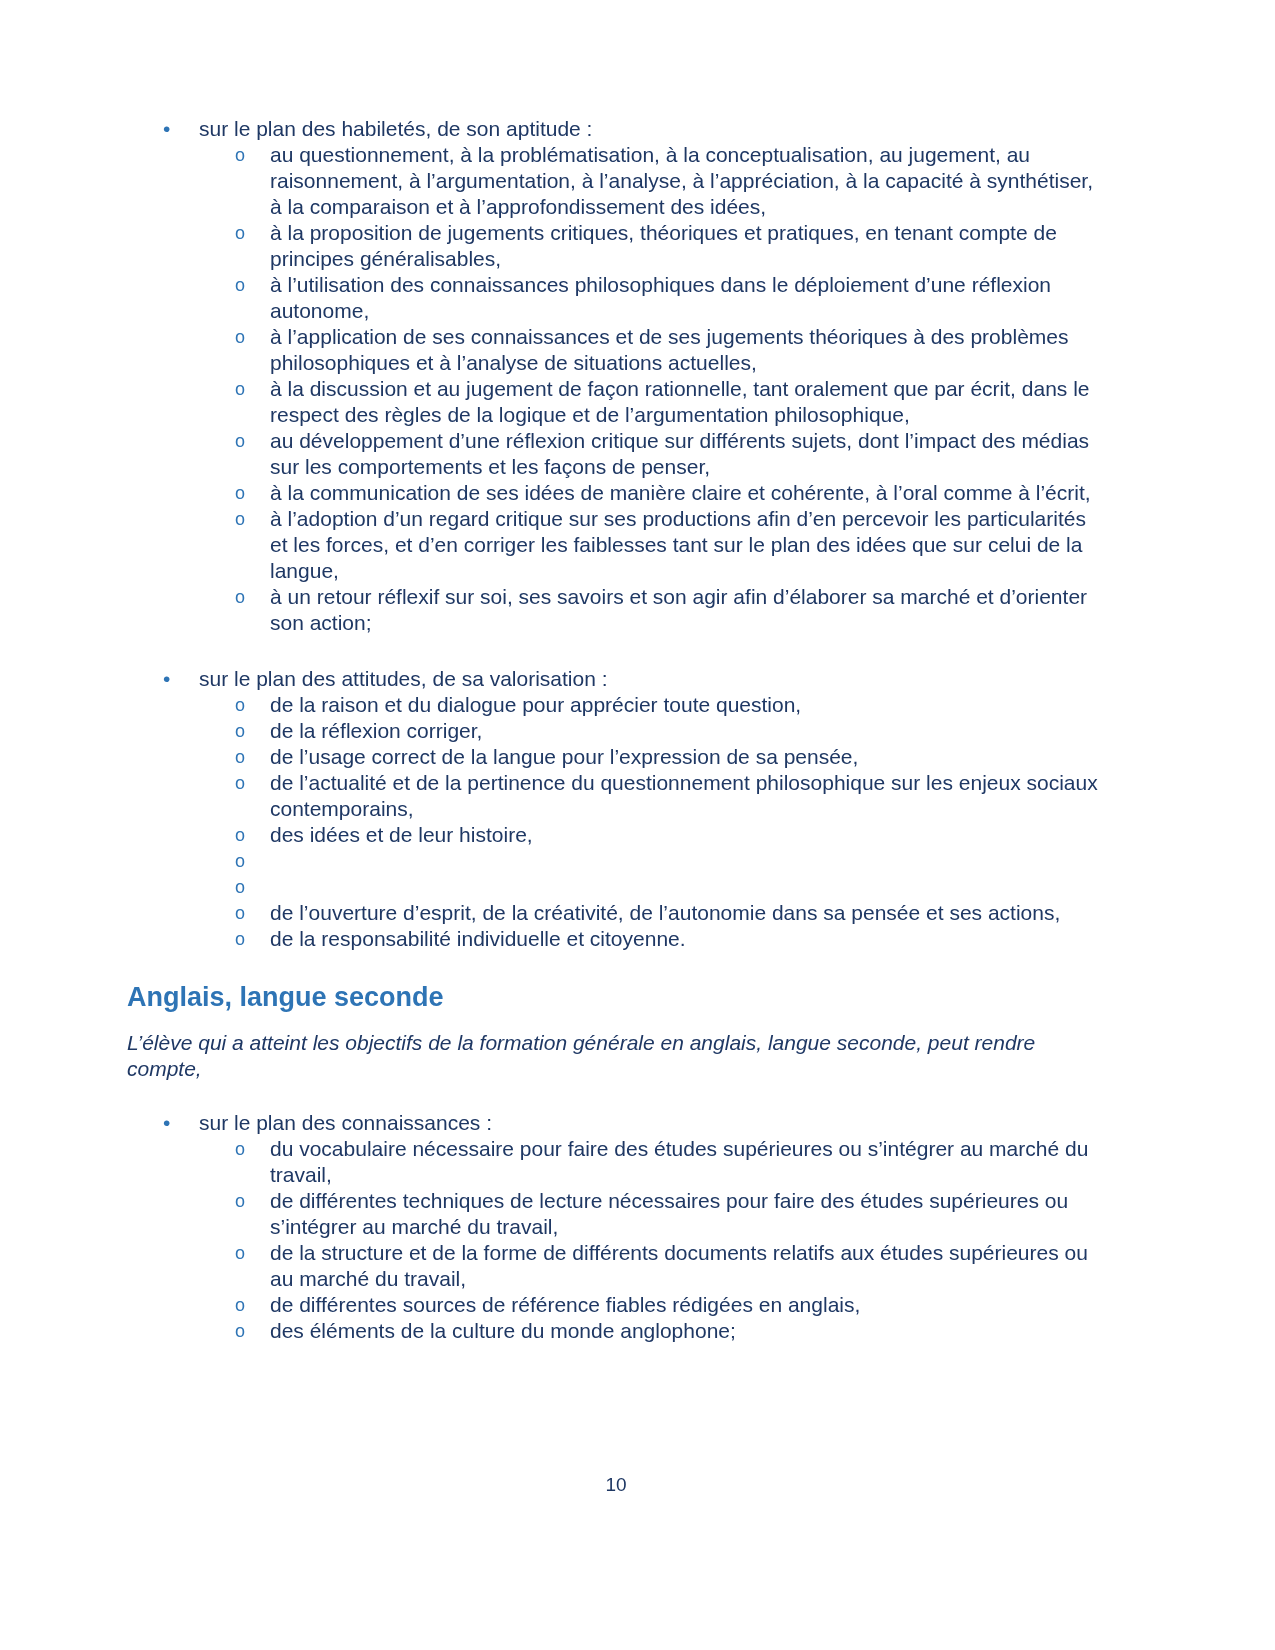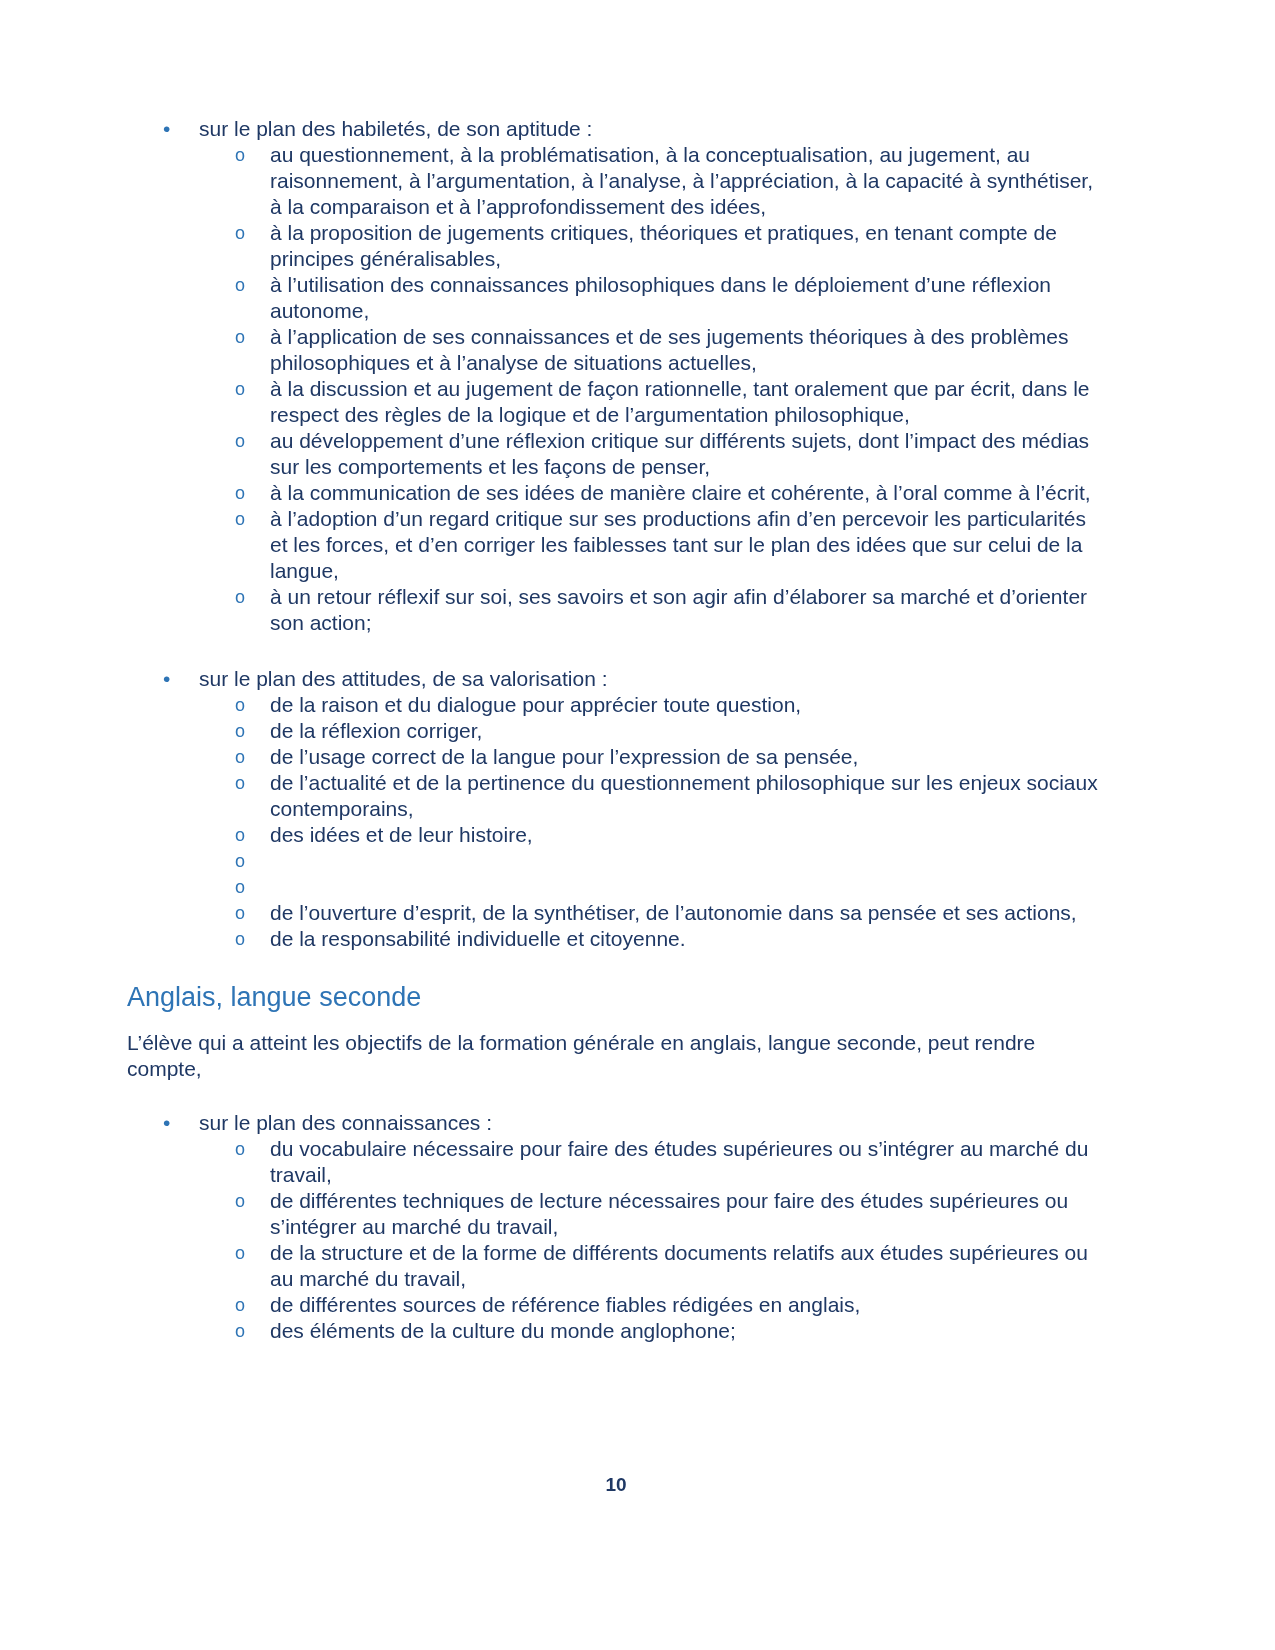--- a/index.html
+++ b/index.html
@@ -30,34 +30,33 @@
     color: var(--accent-color, #2E74B5);
     line-height: 26px;
   }
   .marker-o { font-size: 18px; }
   .group-gap { margin-top: 30px; }
 
   .doc-heading {
     color: var(--heading-color, #2E74B5);
     font-size: 27px;
     line-height: 34px;
-    font-weight: 400;
+    font-weight: 700;
     margin: 28px 0 16px 0;
   }
-  .doc-paragraph { margin: 0 0 28px 0; }
+  .doc-paragraph { margin: 0 0 28px 0; font-style: italic; }
 
   .page-number {
     position: absolute;
     top: 1472px;
     left: 127px;
     width: 978px;
     text-align: center;
     font-size: 19px;
     color: var(--text-color, #1F3864);
-    font-weight: bold;
   }
 </style>
 </head>
 <body>
 
 <div class="page">
   <div class="doc-content">
       <div class="li l1">
         <span class="marker">•</span>
         <span class="li-text">sur le plan des habiletés, de son aptitude :</span>
@@ -123,21 +122,21 @@
         <span class="li-text">des idées et de leur histoire,</span>
       </div>
       <div class="li l2">
         <span class="marker marker-o">o</span>
       </div>
       <div class="li l2">
         <span class="marker marker-o">o</span>
       </div>
       <div class="li l2">
         <span class="marker marker-o">o</span>
-        <span class="li-text">de l’ouverture d’esprit, de la synthétiser, de l’autonomie dans sa pensée et ses actions,</span>
+        <span class="li-text">de l’ouverture d’esprit, de la créativité, de l’autonomie dans sa pensée et ses actions,</span>
       </div>
       <div class="li l2">
         <span class="marker marker-o">o</span>
         <span class="li-text">de la responsabilité individuelle et citoyenne.</span>
       </div>
       <h2 class="doc-heading">Anglais, langue seconde</h2>
       <p class="doc-paragraph">L’élève qui a atteint les objectifs de la formation générale en anglais, langue seconde, peut rendre compte,</p>
       <div class="li l1">
         <span class="marker">•</span>
         <span class="li-text">sur le plan des connaissances :</span>

